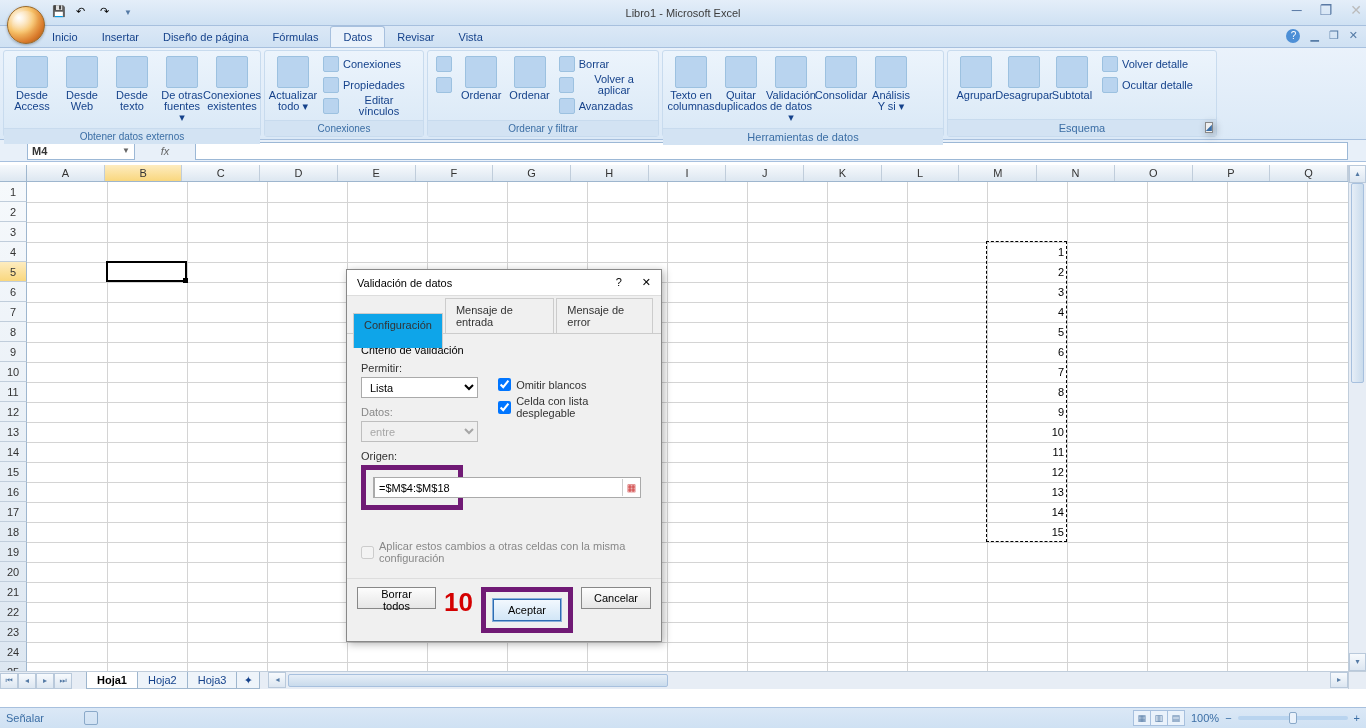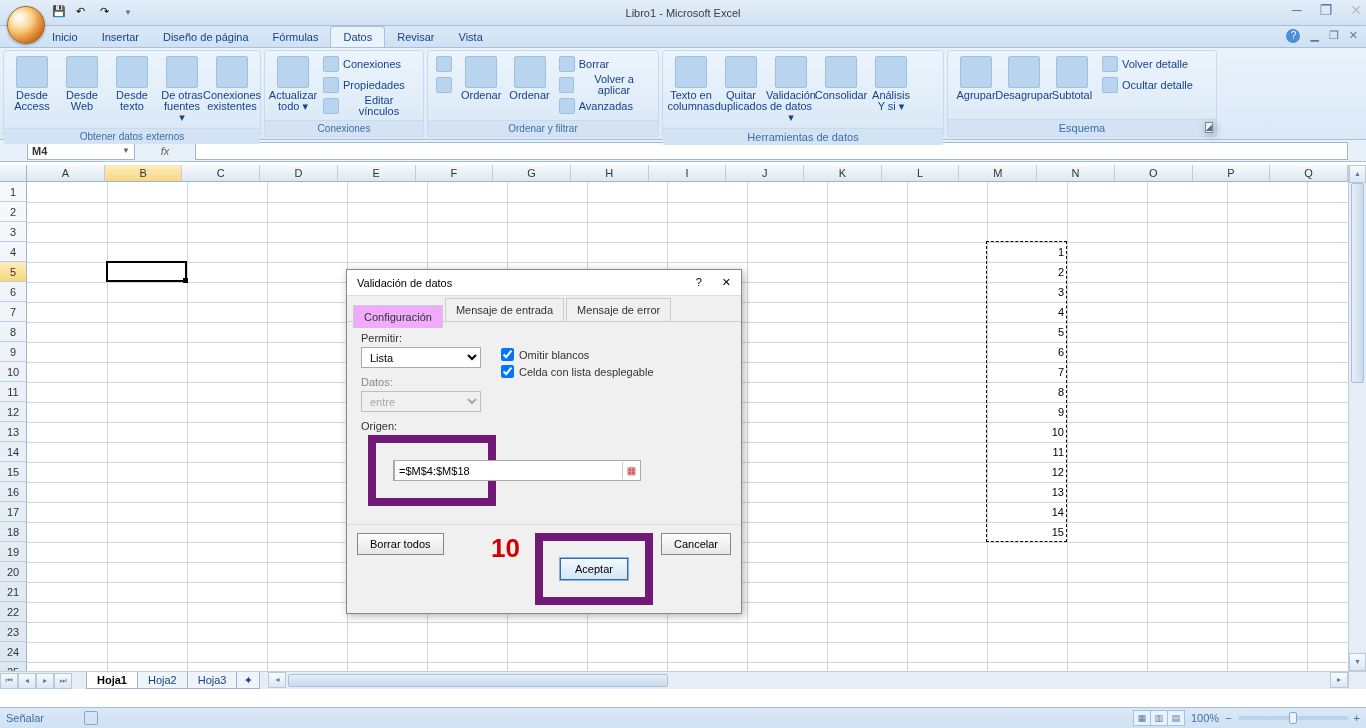--- a/index.html
+++ b/index.html
@@ -69,29 +69,29 @@
 .viewbtns{display:flex;}
 .viewbtns span{width:18px;height:16px;border:1px solid #a7c0de;background:#eaf2fb;margin-left:-1px;display:flex;align-items:center;justify-content:center;font-size:9px;color:#547aa5;}
 .zoom-slider{width:110px;height:4px;background:#b9d4ef;position:relative;border-radius:2px;}
 .zoom-slider .th{position:absolute;left:50%;top:-4px;width:8px;height:12px;background:#eaf2fb;border:1px solid #8aa9c9;border-radius:2px;transform:translateX(-50%);}
 
 .dlg{position:absolute;background:#f0f0f0;border:1px solid #888;box-shadow:2px 2px 8px rgba(0,0,0,.3);}
 .dlg-title{height:26px;background:#fff;display:flex;align-items:center;padding:0 10px;border-bottom:1px solid #ddd;}
 .dlg-title .ctrls{margin-left:auto;display:flex;gap:20px;font-size:14px;}
 .dlg-tabs{display:flex;background:#f0f0f0;padding:2px 6px 0;border-bottom:1px solid #ccc;}
 .dlg-tab{padding:5px 10px;border:1px solid #ccc;border-bottom:none;background:#f0f0f0;margin-right:2px;color:#333;}
-.dlg-tab.active{background:#f0abfc;position:relative;top:7px;}
+.dlg-tab.active{background:#0ea5e9;position:relative;top:15px;}
 .dlg-body{padding:10px 14px;}
 .dlg-body label{color:#333;}
 .fld{display:flex;flex-direction:column;gap:3px;margin-bottom:8px;}
 .fld select,.fld input[type=text]{height:21px;border:1px solid #aaa;background:#fff;padding:0 4px;}
 .fld select[disabled],.fld input[disabled]{background:#f0f0f0;color:#888;}
 .chk{display:flex;align-items:center;gap:5px;margin-bottom:4px;}
 .chk input{width:13px;height:13px;}
-.redbox{border:8px solid #701a75;padding:17px;margin-left:7px;}
+.redbox{border:5px solid #701a75;padding:7px;}
 .dlg-foot{display:flex;padding:8px 10px;border-top:1px solid #ddd;gap:8px;align-items:flex-start;}
 .dlg-foot button{height:22px;padding:0 12px;border:1px solid #888;background:linear-gradient(#fdfdfd,#e6e6e6);}
 .dlg-foot .redbox button{border:1px solid #2f6db2;outline:1px solid #88b0db;background:linear-gradient(#f2f8fe,#d2e6f7);}
 .step-num{position:absolute;color:#d40000;font-weight:bold;font-size:26px;}
 .origin-wrap{display:flex;align-items:center;border:1px solid #aaa;background:#fff;height:21px;}
 .origin-wrap input{border:none;flex:1;height:19px;padding:0 4px;outline:none;}
 .origin-wrap .rng{width:18px;height:17px;border-left:1px solid #ccc;display:flex;align-items:center;justify-content:center;font-size:10px;color:#c33;}
 </style>
 </head>
 <body>
@@ -409,34 +409,35 @@
     </div>
     <div class="track">
       <div class="navbtn" style="position:absolute;left:-2px;top:0;">◂</div>
       <div class="thumb" style="left:18px;"></div>
       <div class="navbtn" style="position:absolute;right:0;top:0;">▸</div>
     </div>
   </div>
   <div class="corner"></div>
 </div>
 
-<div class="dlg" style="left:346px;top:269px;width:396px;">
+<div class="dlg" style="left:346px;top:269px;width:316px;">
   <div class="dlg-title">
     <span>Validación de datos</span>
     <div class="ctrls">
       <span>?</span>
       <span>✕</span>
     </div>
   </div>
   <div class="dlg-tabs" id="dlgtabs">
       <div class="dlg-tab active">Configuración</div>
       <div class="dlg-tab">Mensaje de entrada</div>
       <div class="dlg-tab">Mensaje de error</div>
     </div>
   <div class="dlg-body">
+    <div style="margin-bottom:6px;">Criterio de validación</div>
     <div style="display:flex;gap:20px;">
       <div style="width:120px;">
         <div class="fld">
           <label>Permitir:</label>
           <select><option>Lista</option></select>
         </div>
         <div class="fld">
           <label style="color:#888;">Datos:</label>
           <select disabled=""><option>entre</option></select>
         </div>
@@ -459,20 +460,24 @@
             <div class="origin-wrap" style="width:78px;">
               <input type="text" value="=$M$4:$M$18" style="">
             </div>
           </span>
         <div class="origin-wrap" style="flex:1;border-left:none;">
             <span style="flex:1;"></span>
             <span class="rng">▦</span>
           </div>
       </div>
     </div>
+    <div class="chk" style="margin-top:30px;">
+        <input type="checkbox" disabled="" style="">
+        <label style="color:#888;">Aplicar estos cambios a otras celdas con la misma configuración</label>
+      </div>
   </div>
   <div class="dlg-foot">
     <button>Borrar todos</button>
     <span class="step-num" style="position:static;margin-left:auto;">10</span>
     <span class="redbox"><button style="width:68px;">Aceptar</button></span>
     <button>Cancelar</button>
   </div>
 </div>
 
 <div class="status">

